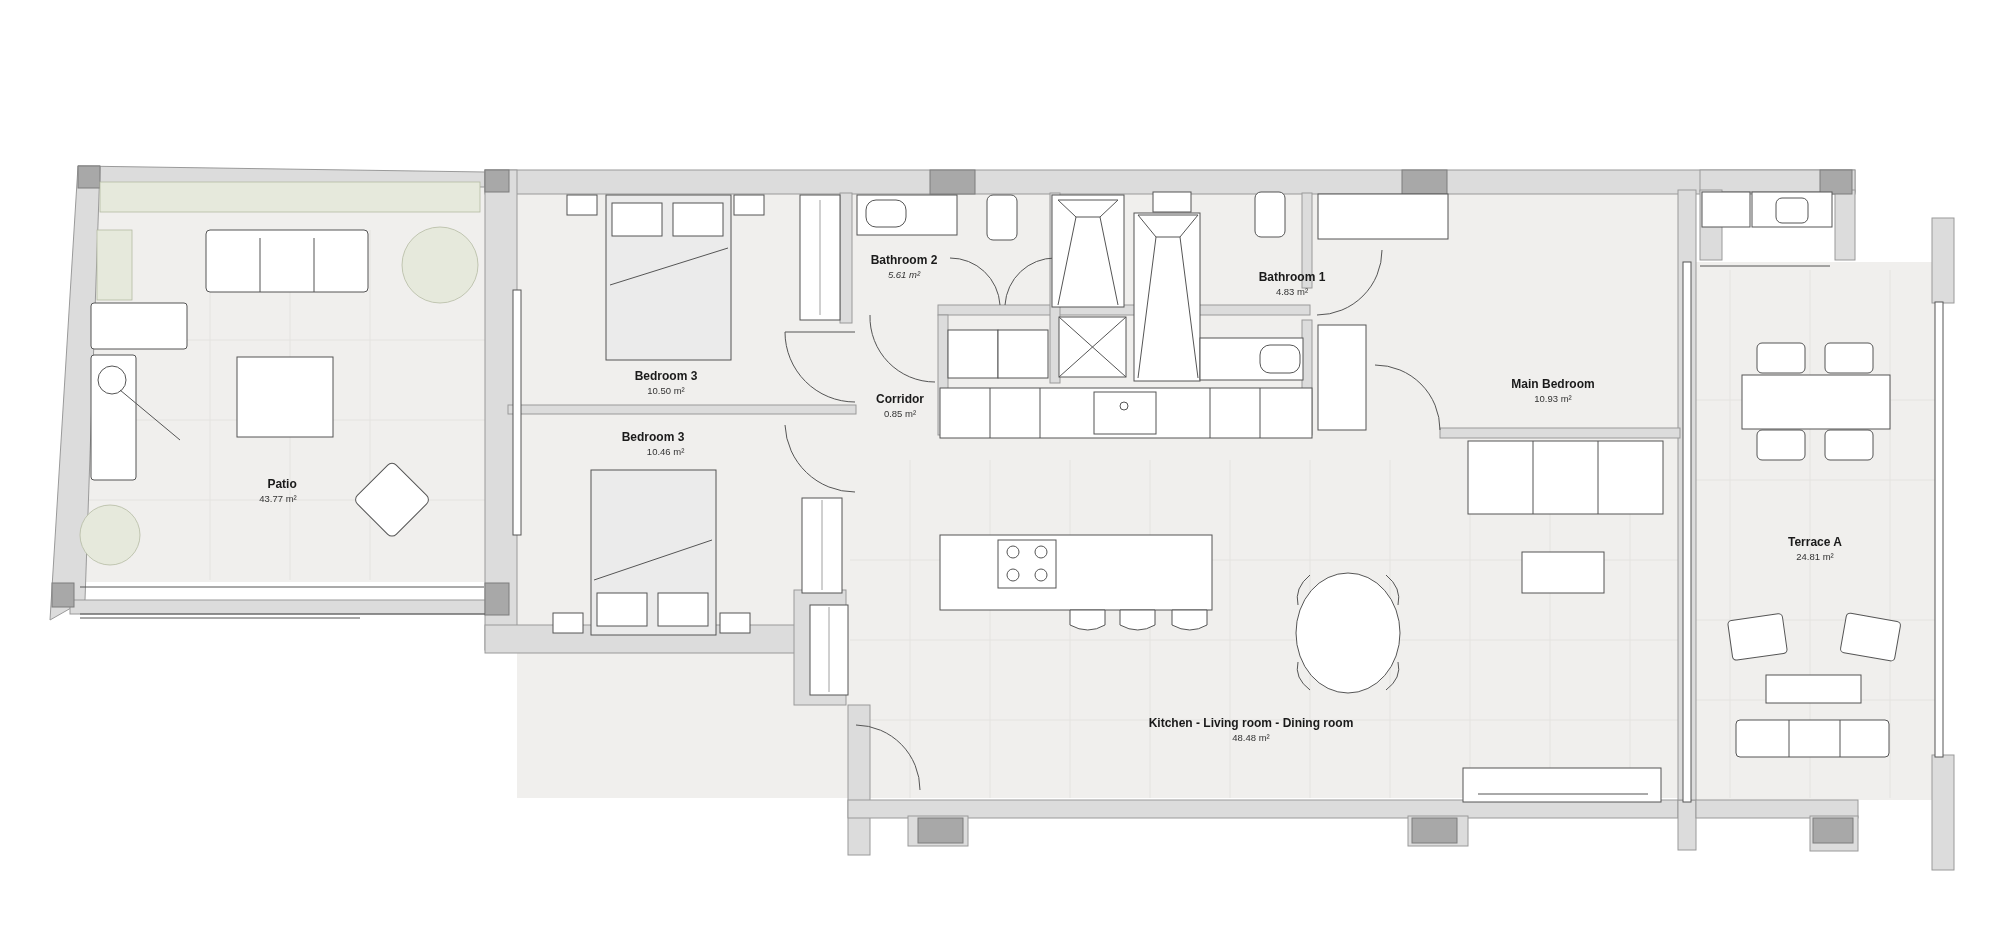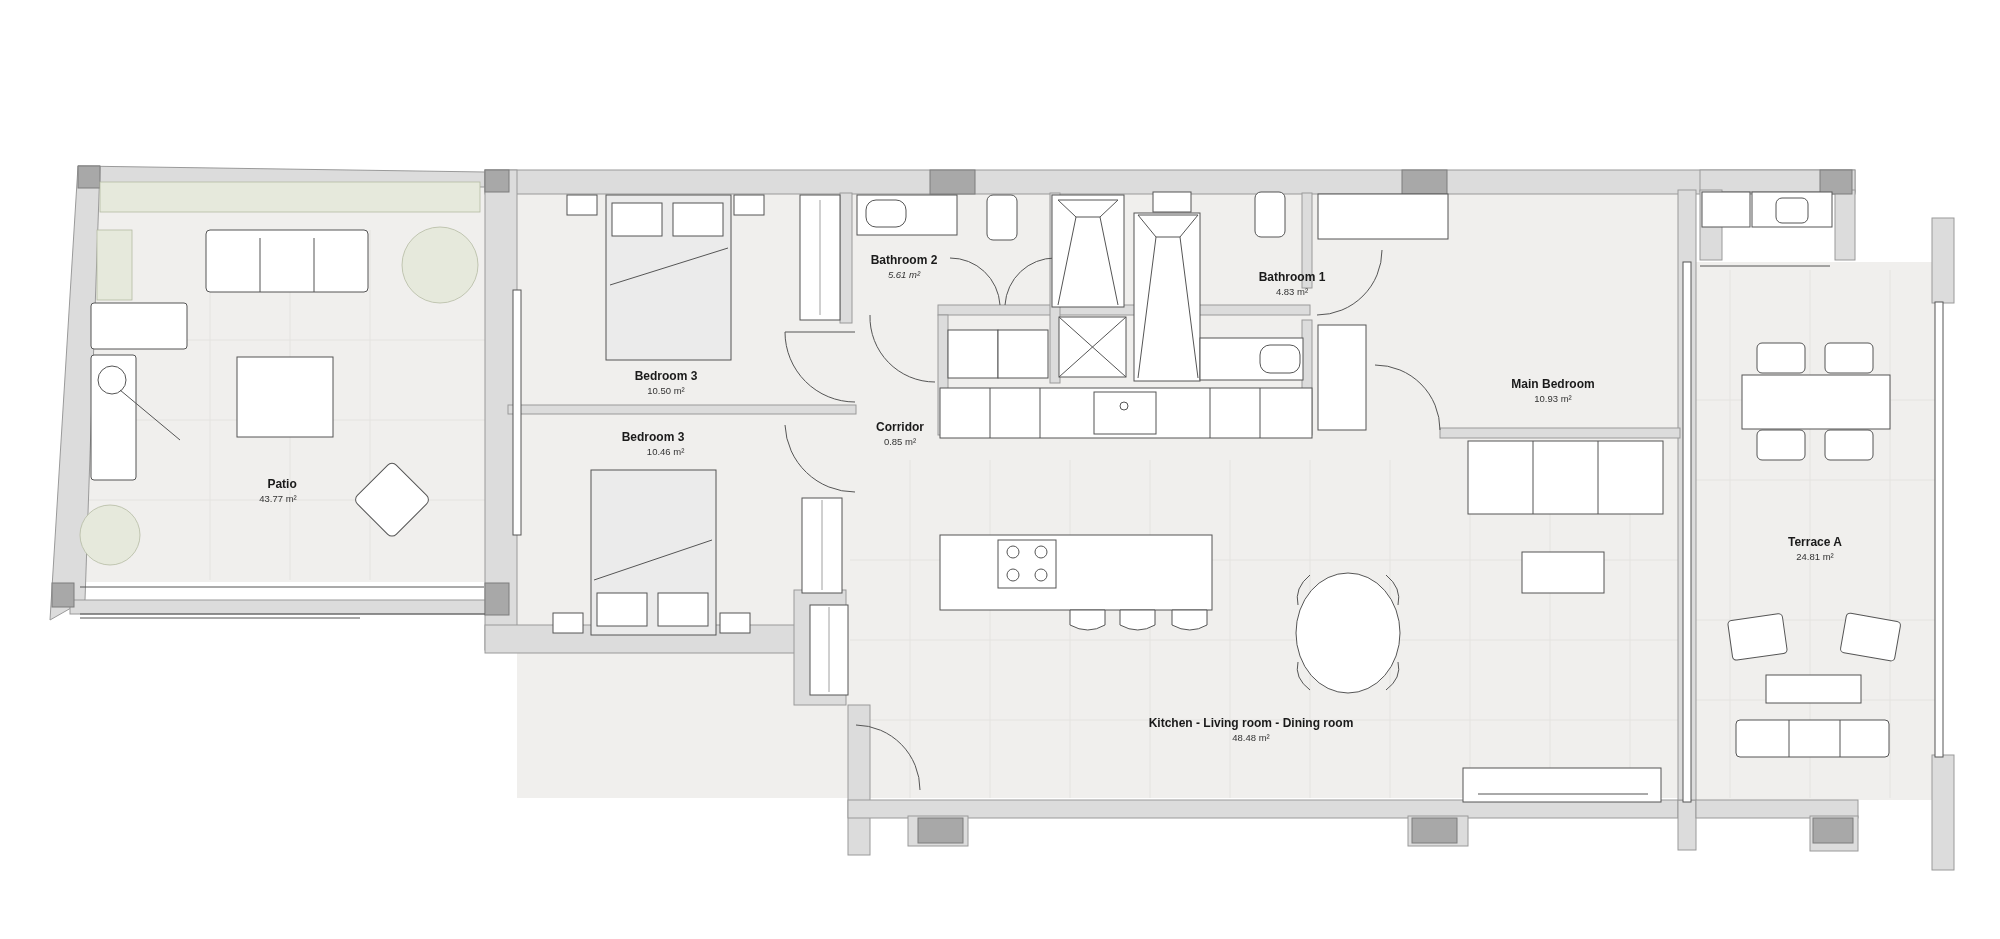--- a/index.html
+++ b/index.html
@@ -258,21 +258,21 @@
   <span class="area">10.50 m²</span>
 </div>
 <div class="label" style="left:653px; top:430px;text-align:right;">
   <span class="name">Bedroom 3</span>
   <span class="area">10.46 m²</span>
 </div>
 <div class="label" style="left:904px; top:253px;">
   <span class="name">Bathroom 2</span>
   <span class="area" style="text-align:center;font-style:italic;">5.61 m²</span>
 </div>
-<div class="label" style="left:900px; top:420px;">
+<div class="label" style="left:900px; top:392px;">
   <span class="name">Corridor</span>
   <span class="area">0.85 m²</span>
 </div>
 <div class="label" style="left:1292px; top:270px;">
   <span class="name">Bathroom 1</span>
   <span class="area">4.83 m²</span>
 </div>
 <div class="label" style="left:1553px; top:377px;">
   <span class="name">Main Bedroom</span>
   <span class="area">10.93 m²</span>

